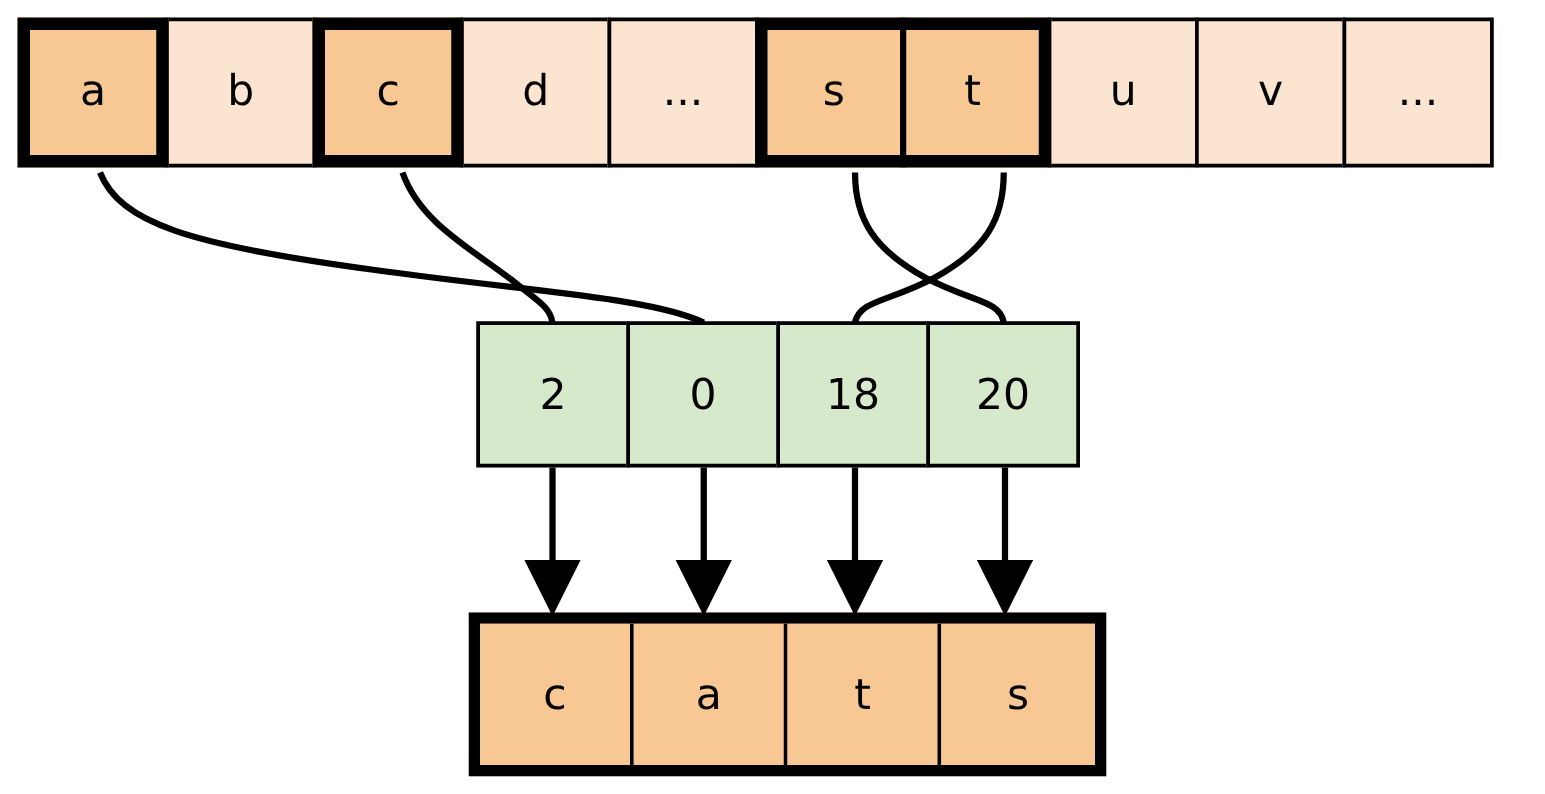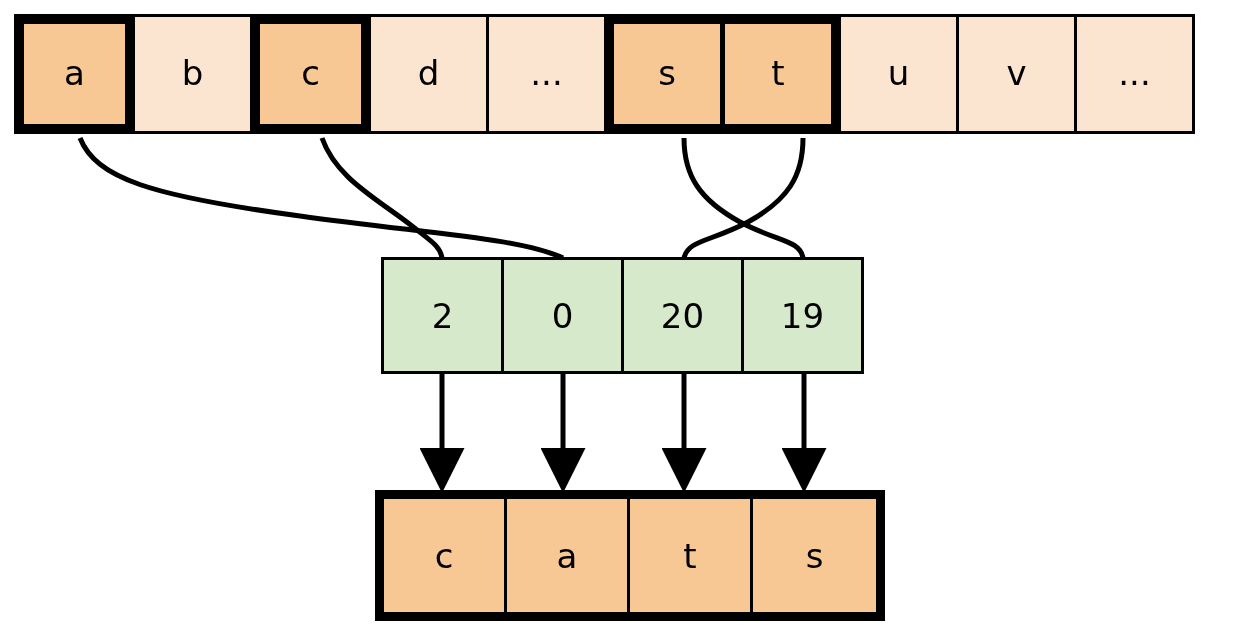--- a/index.html
+++ b/index.html
@@ -162,24 +162,24 @@
   </div>
 
   <div id="index-row">
     <div class="index-cell">
       <span>2</span>
     </div>
     <div class="index-cell">
       <span>0</span>
     </div>
     <div class="index-cell">
+      <span>18</span>
+    </div>
+    <div class="index-cell">
       <span>20</span>
-    </div>
-    <div class="index-cell">
-      <span>19</span>
     </div>
   </div>
 
   <div id="output-row">
     <div class="out-cell">
       <span>c</span>
     </div>
     <div class="out-cell">
       <span>a</span>
     </div>

